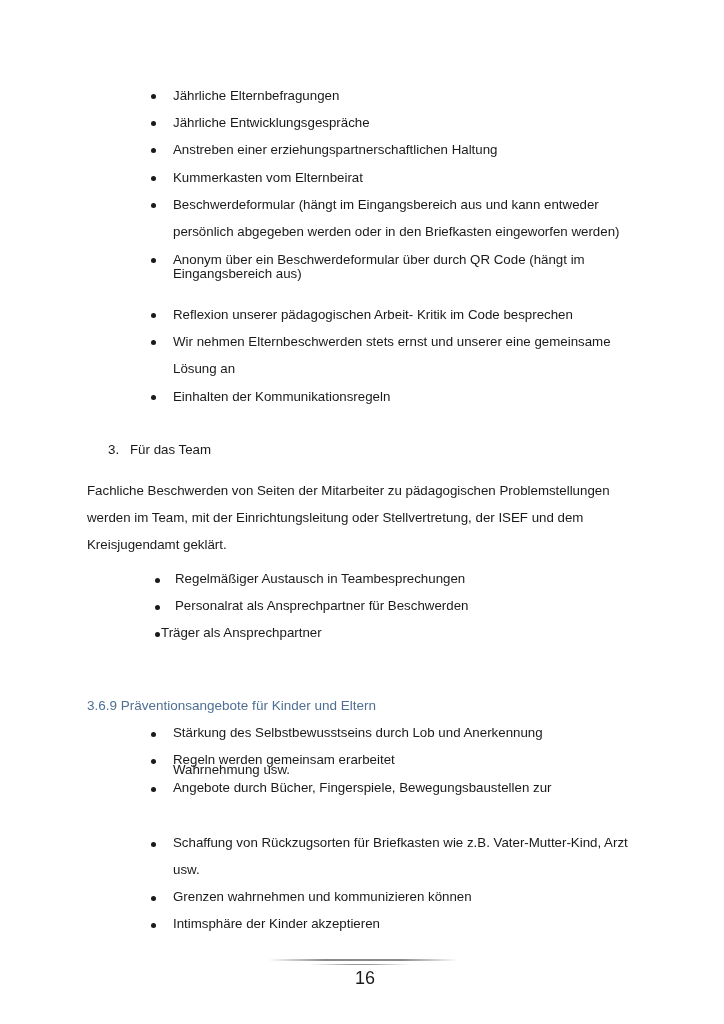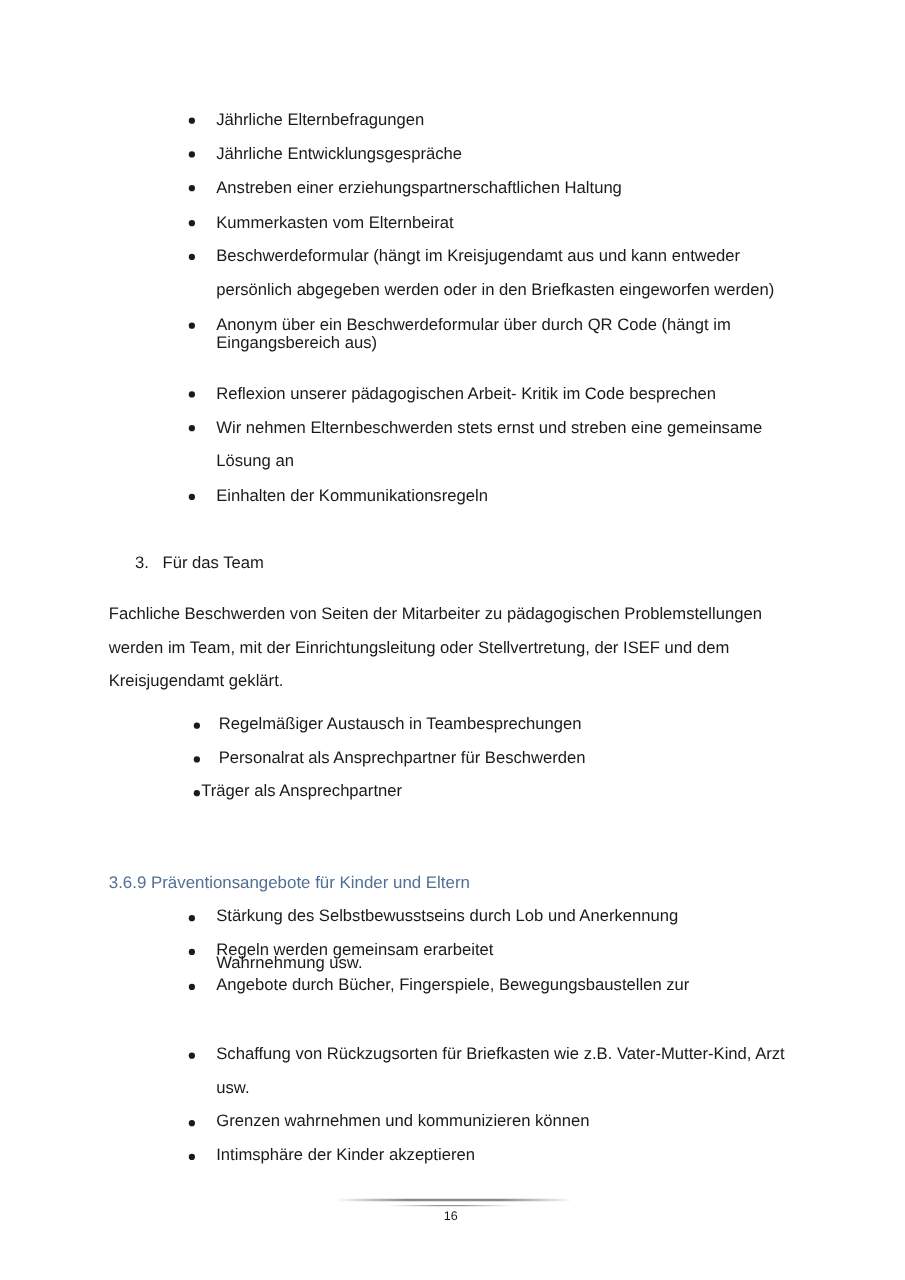--- a/index.html
+++ b/index.html
@@ -23,32 +23,32 @@
   <div class="bullet" style="left:151px;top:121px"></div>
   <div class="abs" style="left:173px;top:115px">Jährliche Entwicklungsgespräche</div>
 
   <div class="bullet" style="left:151px;top:148px"></div>
   <div class="abs" style="left:173px;top:142px">Anstreben einer erziehungspartnerschaftlichen Haltung</div>
 
   <div class="bullet" style="left:151px;top:176px"></div>
   <div class="abs" style="left:173px;top:170px">Kummerkasten vom Elternbeirat</div>
 
   <div class="bullet" style="left:151px;top:203px"></div>
-  <div class="abs" style="left:173px;top:197px"> Beschwerdeformular (hängt im Kreisjugendamt aus und kann entweder</div>
+  <div class="abs" style="left:173px;top:197px"> Beschwerdeformular (hängt im Eingangsbereich aus und kann entweder</div>
   <div class="abs" style="left:173px;top:224px">persönlich abgegeben werden oder in den Briefkasten eingeworfen werden)</div>
 
   <div class="bullet" style="left:151px;top:258px"></div>
   <div class="abs" style="left:173px;top:252px">Anonym über ein Beschwerdeformular über durch QR Code (hängt im</div>
   <div class="abs" style="left:173px;top:266px">Eingangsbereich aus)</div>
 
   <div class="bullet" style="left:151px;top:313px"></div>
   <div class="abs" style="left:173px;top:307px">Reflexion unserer pädagogischen Arbeit- Kritik im Code besprechen</div>
 
   <div class="bullet" style="left:151px;top:340px"></div>
-  <div class="abs" style="left:173px;top:334px">Wir nehmen Elternbeschwerden stets ernst und streben eine gemeinsame</div>
+  <div class="abs" style="left:173px;top:334px">Wir nehmen Elternbeschwerden stets ernst und unserer eine gemeinsame</div>
   <div class="abs" style="left:173px;top:361px">Lösung an</div>
 
   <div class="bullet" style="left:151px;top:395px"></div>
   <div class="abs" style="left:173px;top:389px">Einhalten der Kommunikationsregeln</div>
 </div>
 
 <div>
   <div class="abs" style="left:108px;top:442px">3.</div>
   <div class="abs" style="left:130px;top:442px">Für das Team</div>
 
@@ -86,14 +86,14 @@
   <div class="bullet" style="left:151px;top:896px"></div>
   <div class="abs" style="left:173px;top:889px">Grenzen wahrnehmen und kommunizieren können</div>
 
   <div class="bullet" style="left:151px;top:923px"></div>
   <div class="abs" style="left:173px;top:916px">Intimsphäre der Kinder akzeptieren</div>
 </div>
 
 <div>
   <div class="footer-line1"></div>
   <div class="footer-line2"></div>
-  <div class="abs" style="left:355px;top:968px;font-size:10px">16</div>
+  <div class="abs" style="left:355px;top:968px;font-size:18px">16</div>
 </div>
 
 </body></html>

